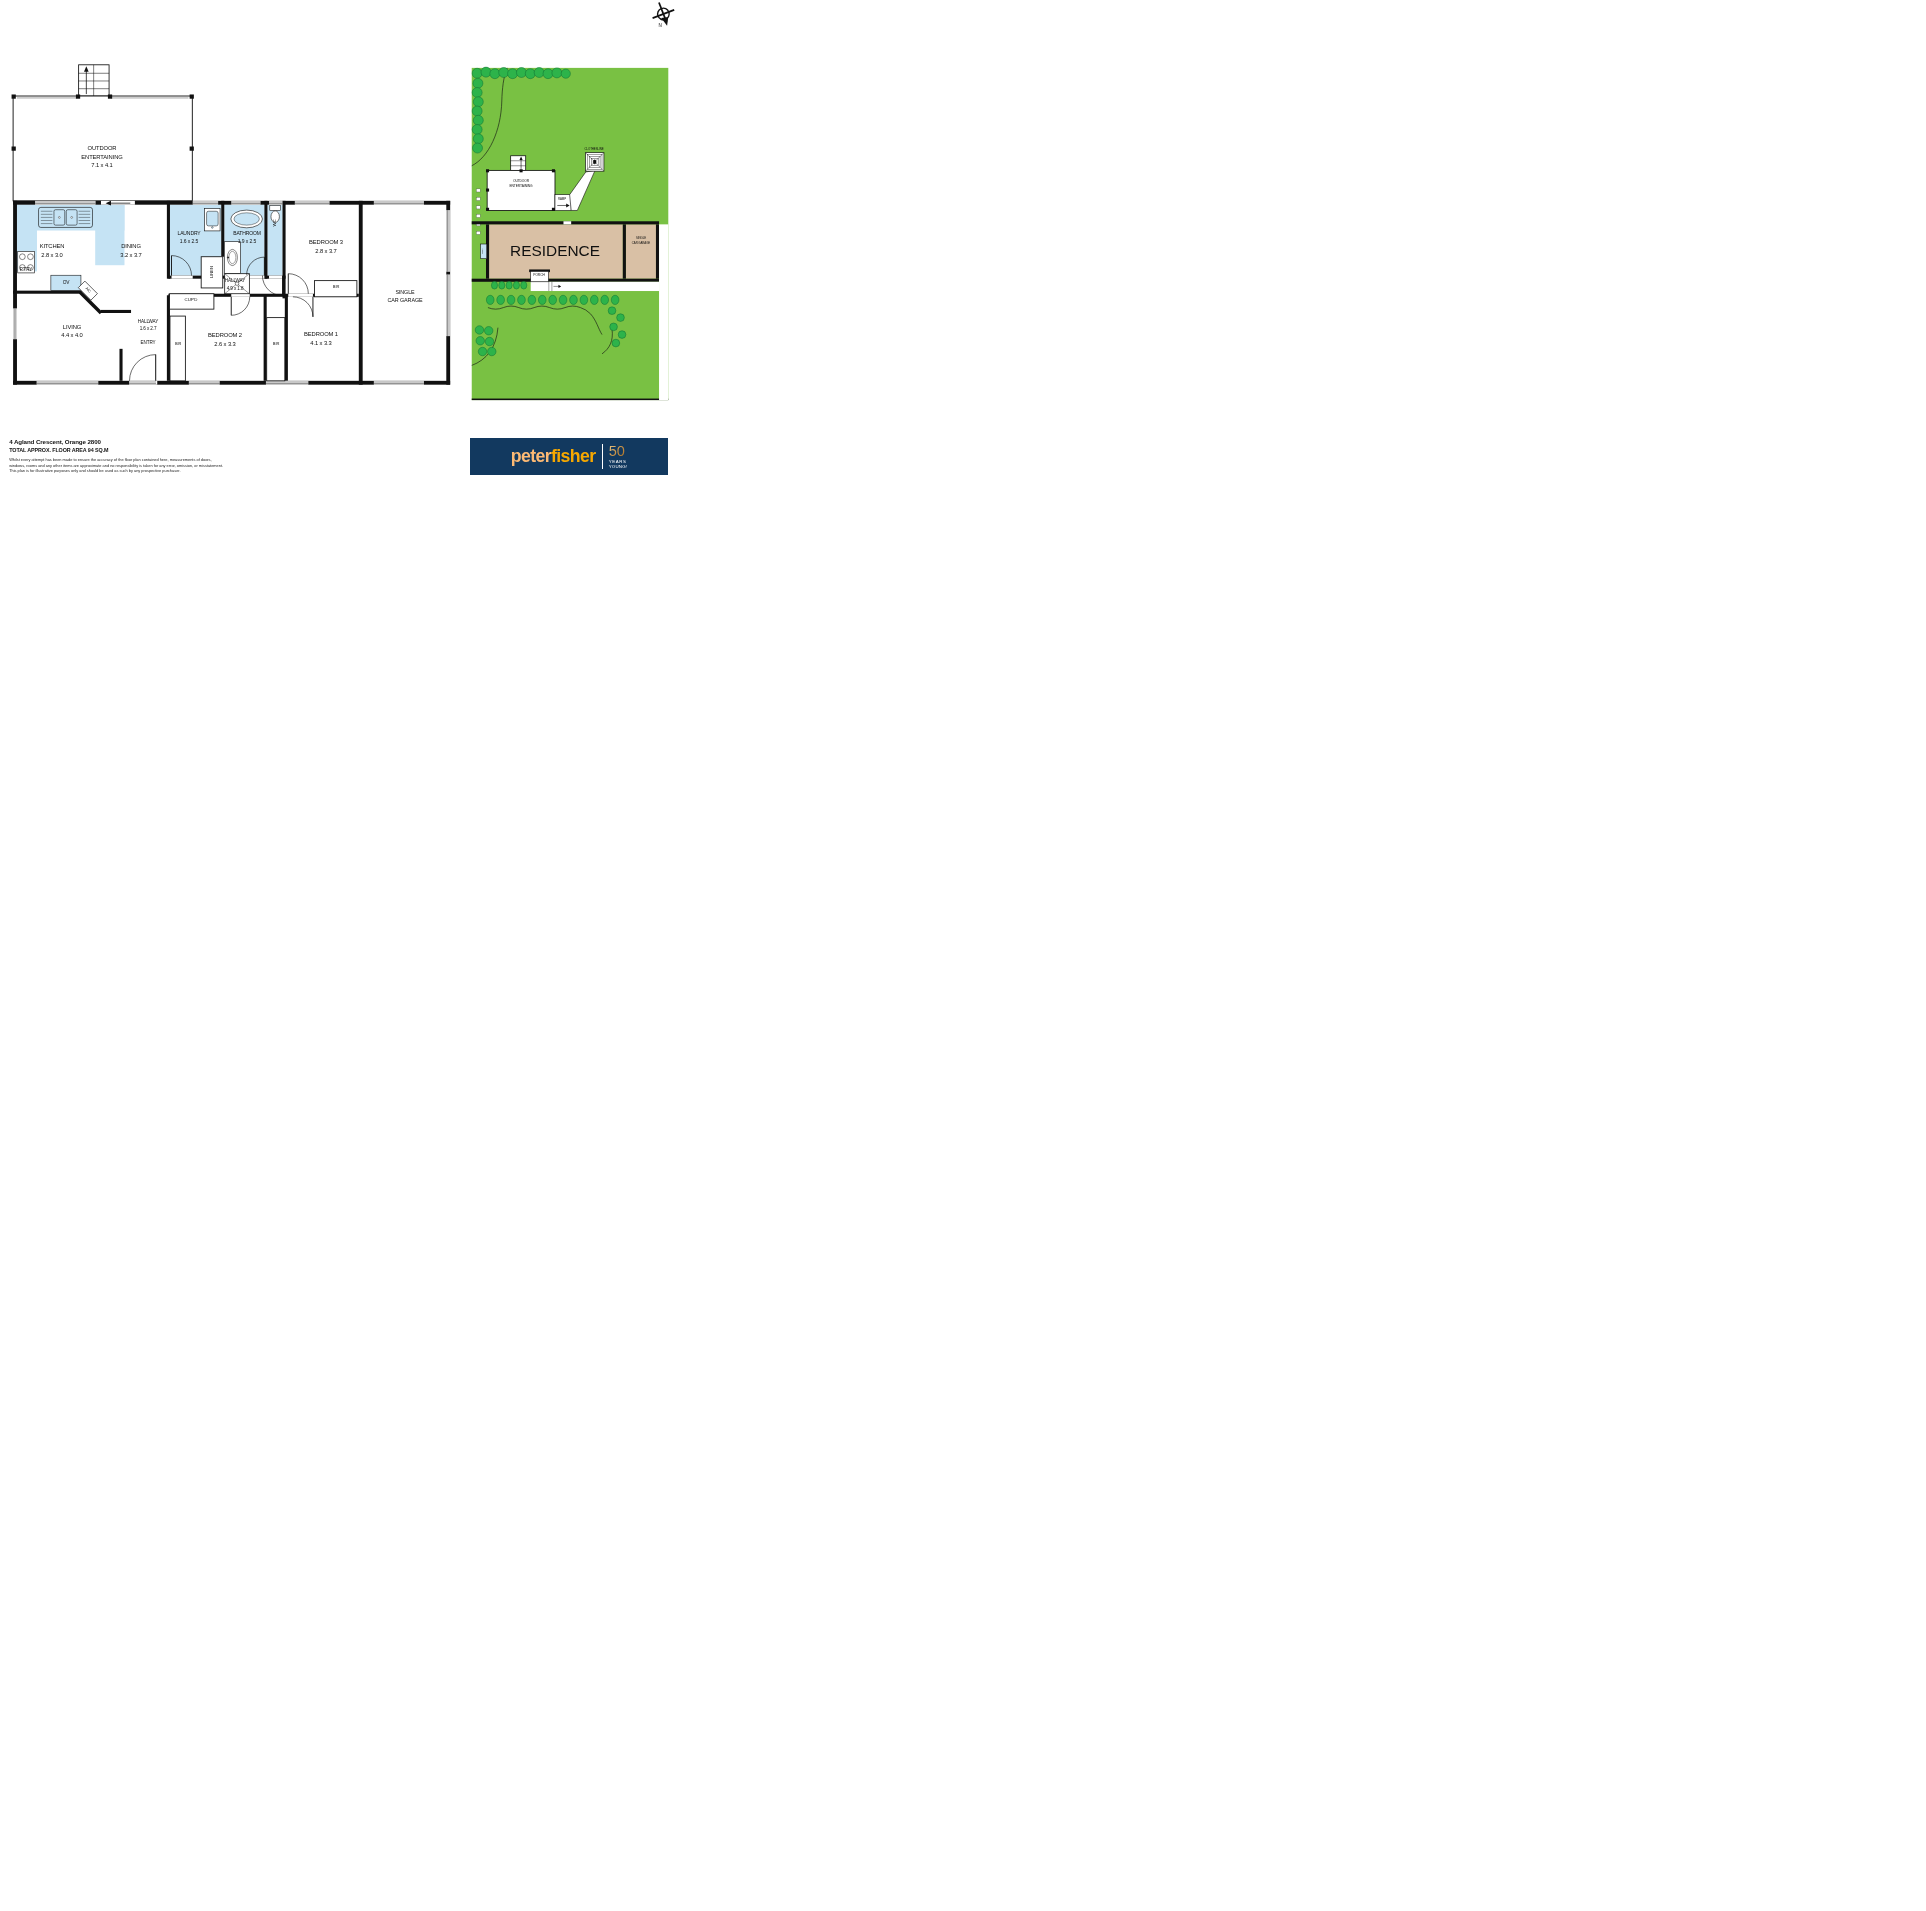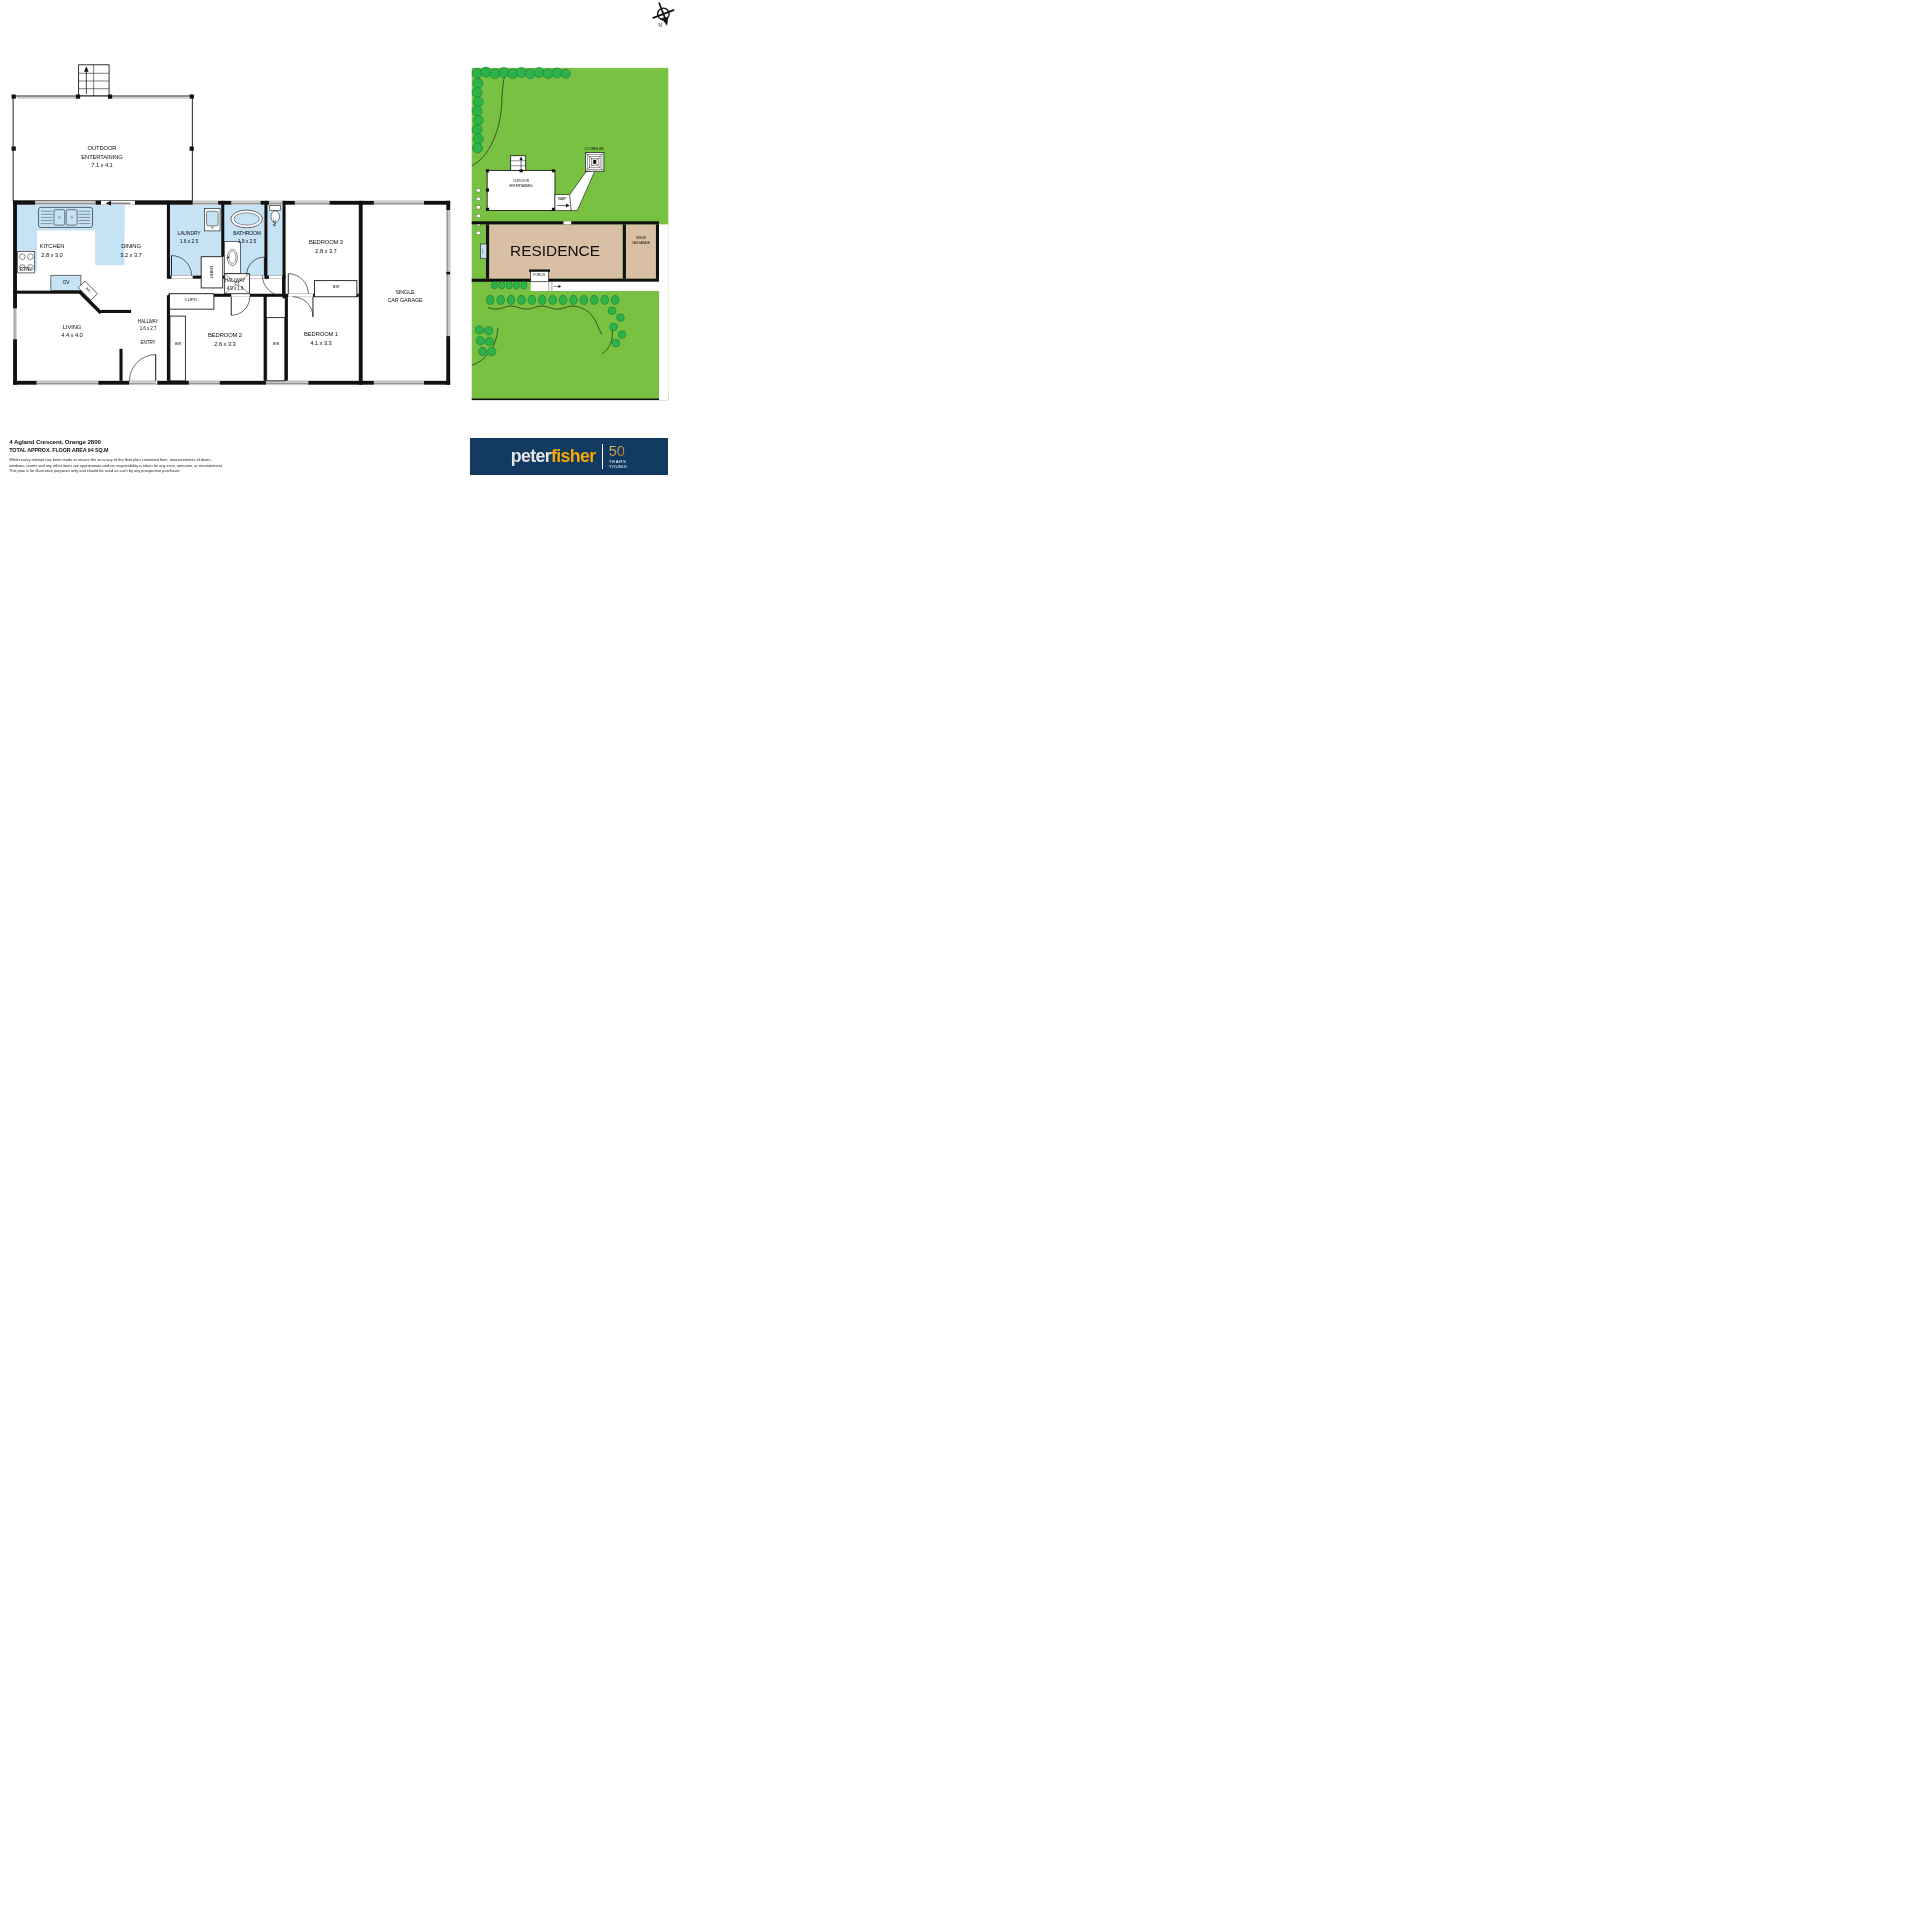--- a/index.html
+++ b/index.html
@@ -7,21 +7,21 @@
   .page{position:relative;width:676px;height:478px;background:#fff;overflow:hidden;}
   svg{position:absolute;left:0;top:0;}
   .lbl{position:absolute;transform:translateX(-50%);text-align:center;white-space:nowrap;
        color:#101010;letter-spacing:-0.1px;line-height:1.05;}
   .rot90{transform:translate(-50%,-50%) rotate(-90deg);}
   .rot45{transform:translate(-50%,-50%) rotate(45deg);}
   .footer-line{position:absolute;white-space:nowrap;}
   .logo{position:absolute;left:470px;top:438px;width:198px;height:37px;
         background:var(--navy,#12395f);display:flex;align-items:center;justify-content:center;gap:6.2px;}
   .wordmark{font-size:17.7px;font-weight:700;letter-spacing:-0.6px;line-height:1;}
-  .wordmark .p1{color:#e5e5e5;}
+  .wordmark .p1{color:#fdba74;}
   .wordmark .p2{color:var(--gold,#f6a800);text-align:right;}
   .logo .divider{width:0.8px;height:25.4px;background:#fff;}
   .logo .right{display:flex;flex-direction:column;align-items:flex-start;line-height:1;}
   .logo .fifty{font-size:14.6px;font-weight:400;
         background:linear-gradient(135deg,#e9c887 0%,#c89044 55%,#a86f23 100%);
         -webkit-background-clip:text;background-clip:text;color:transparent;}
   .logo .yrs{color:#fff;font-size:4.4px;letter-spacing:0.6px;margin-top:1.2px;}
   .logo .yng{color:#fff;font-size:4.4px;letter-spacing:0.2px;margin-top:0.8px;}
 </style>
 </head>

